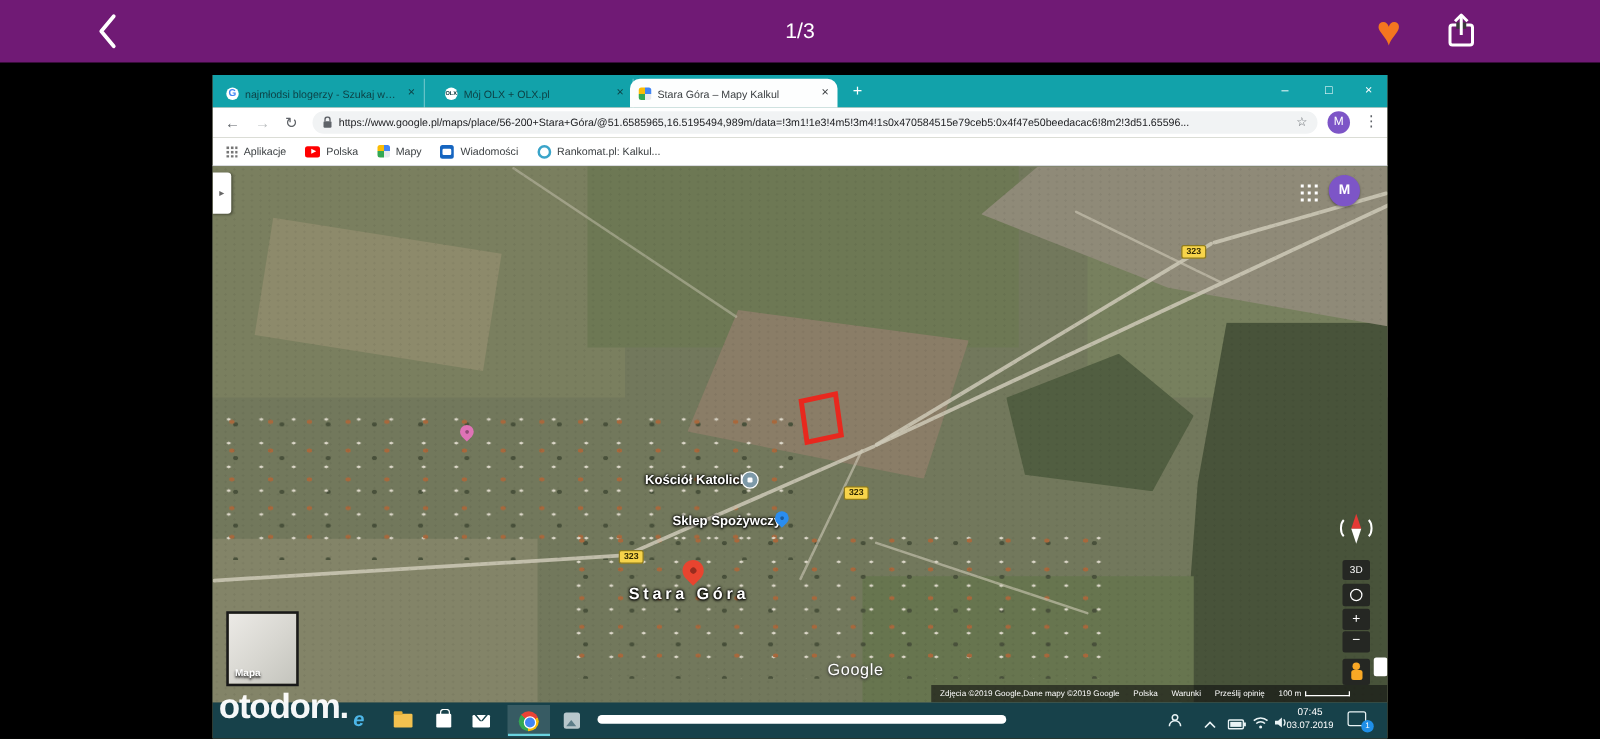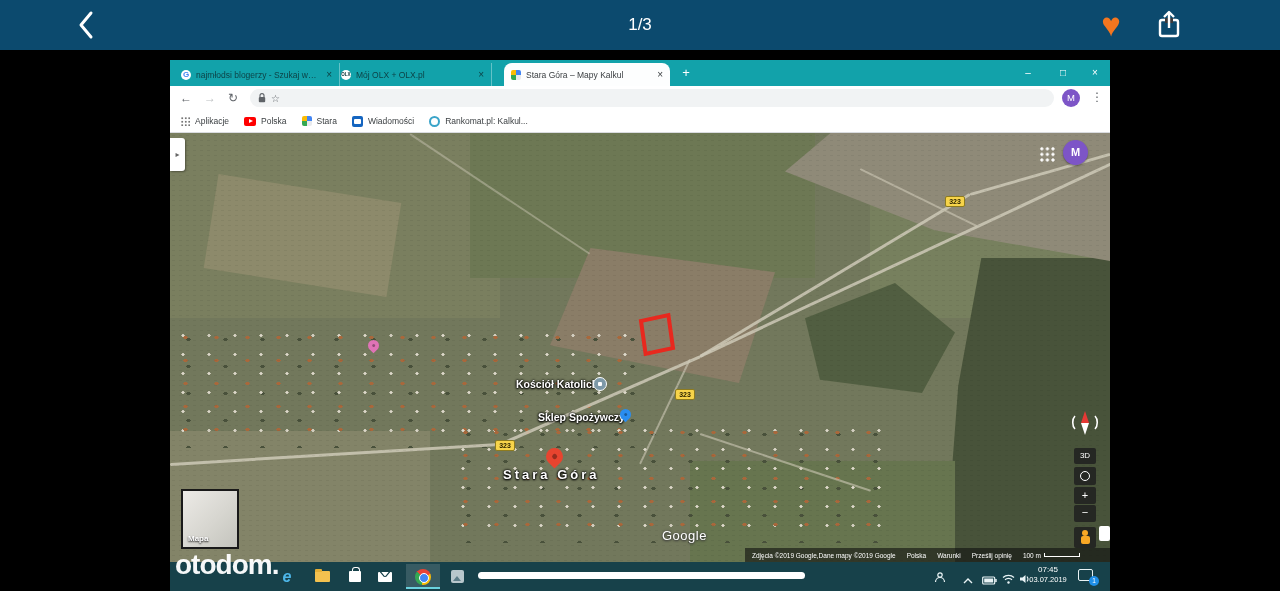--- a/index.html
+++ b/index.html
@@ -1,21 +1,21 @@
 <!DOCTYPE html>
 <html><head>
 <meta charset="utf-8">
 <style>
   html,body{margin:0;padding:0;background:#000;}
   *{box-sizing:border-box;}
   #stage{position:relative;width:1280px;height:591px;background:#000;overflow:hidden;
          font-family:"Liberation Sans",sans-serif;-webkit-font-smoothing:antialiased;}
 
   
-  .topbar{position:absolute;left:0;top:0;width:1280px;height:50px;background:#0c4a6e;}
+  .topbar{position:absolute;left:0;top:0;width:1280px;height:50px;background:#701a75;}
   .back-btn{position:absolute;left:76px;top:9px;width:28px;height:32px;cursor:pointer;}
   .counter{position:absolute;left:0;right:0;top:15px;text-align:center;color:#fff;font-size:17px;}
   .heart-btn{position:absolute;left:1093px;top:7px;width:36px;height:36px;color:#f4761f;
              font-size:33px;line-height:36px;text-align:center;}
   .share-btn{position:absolute;left:1154px;top:10px;width:30px;height:30px;}
 
   
   .photo{position:absolute;left:170px;top:60px;width:940px;height:531px;background:#6e745a;overflow:hidden;}
 
   
@@ -187,21 +187,21 @@
   </div>
 
   <div class="photo">
 
     <div class="tabstrip">
       <div class="tab inactive" style="left:4px;width:166px;">
         <span class="fv fv-google">G</span>
         <span class="tab-title">najmłodsi blogerzy - Szukaj w G...</span>
         <span class="tab-close">×</span>
       </div>
-      <div class="tab inactive" style="left:164px;width:158px;justify-content:center;">
+      <div class="tab inactive" style="left:179px;width:158px;justify-content:center;">
         <span class="fv fv-olx">OLX</span>
         <span class="tab-title">Mój OLX + OLX.pl</span>
         <span class="tab-close">×</span>
       </div>
       <div class="tab active" style="left:334px;width:166px;">
         <span class="fv fv-map"></span>
         <span class="tab-title">Stara Góra – Mapy Kalkul</span>
         <span class="tab-close">×</span>
       </div>
       <div class="newtab-btn">+</div>
@@ -212,38 +212,39 @@
 
     <div class="urlrow">
       <span class="nav-ico" style="left:10px;">←</span>
       <span class="nav-ico" style="left:34px;color:#bcbfc1;">→</span>
       <span class="nav-ico" style="left:58px;">↻</span>
       <div class="addr">
         <svg width="8" height="10" viewBox="0 0 8 10">
             <rect x="0.8" y="4" width="6.4" height="5.2" rx="1" fill="#5f6368"></rect>
             <path d="M2 4 V2.6 a2 2 0 0 1 4 0 V4" fill="none" stroke="#5f6368" stroke-width="1.1"></path>
           </svg>
+        <span class="addr-url">https://www.google.pl/maps/place/56-200+Stara+Góra/@51.6585965,16.5195494,989m/data=!3m1!1e3!4m5!3m4!1s0x470584515e79ceb5:0x4f47e50beedacac6!8m2!3d51.65596...</span>
         <span class="addr-star">☆</span>
       </div>
       <span class="avatar-sm">M</span>
       <span class="menu-dots">⋮</span>
     </div>
 
     <div class="bookmarks">
       <span class="bm">
           <span class="bm-ico ico-appsgrid"></span>
           <span>Aplikacje</span>
         </span>
       <span class="bm">
           <span class="bm-ico ico-yt"></span>
           <span>Polska</span>
         </span>
       <span class="bm">
           <span class="bm-ico ico-map"></span>
-          <span>Stara</span>
+          <span>Mapy</span>
         </span>
       <span class="bm">
           <span class="bm-ico ico-news"></span>
           <span>Wiadomości</span>
         </span>
       <span class="bm">
           <span class="bm-ico ico-rank"></span>
           <span>Rankomat.pl: Kalkul...</span>
         </span>
     </div>

